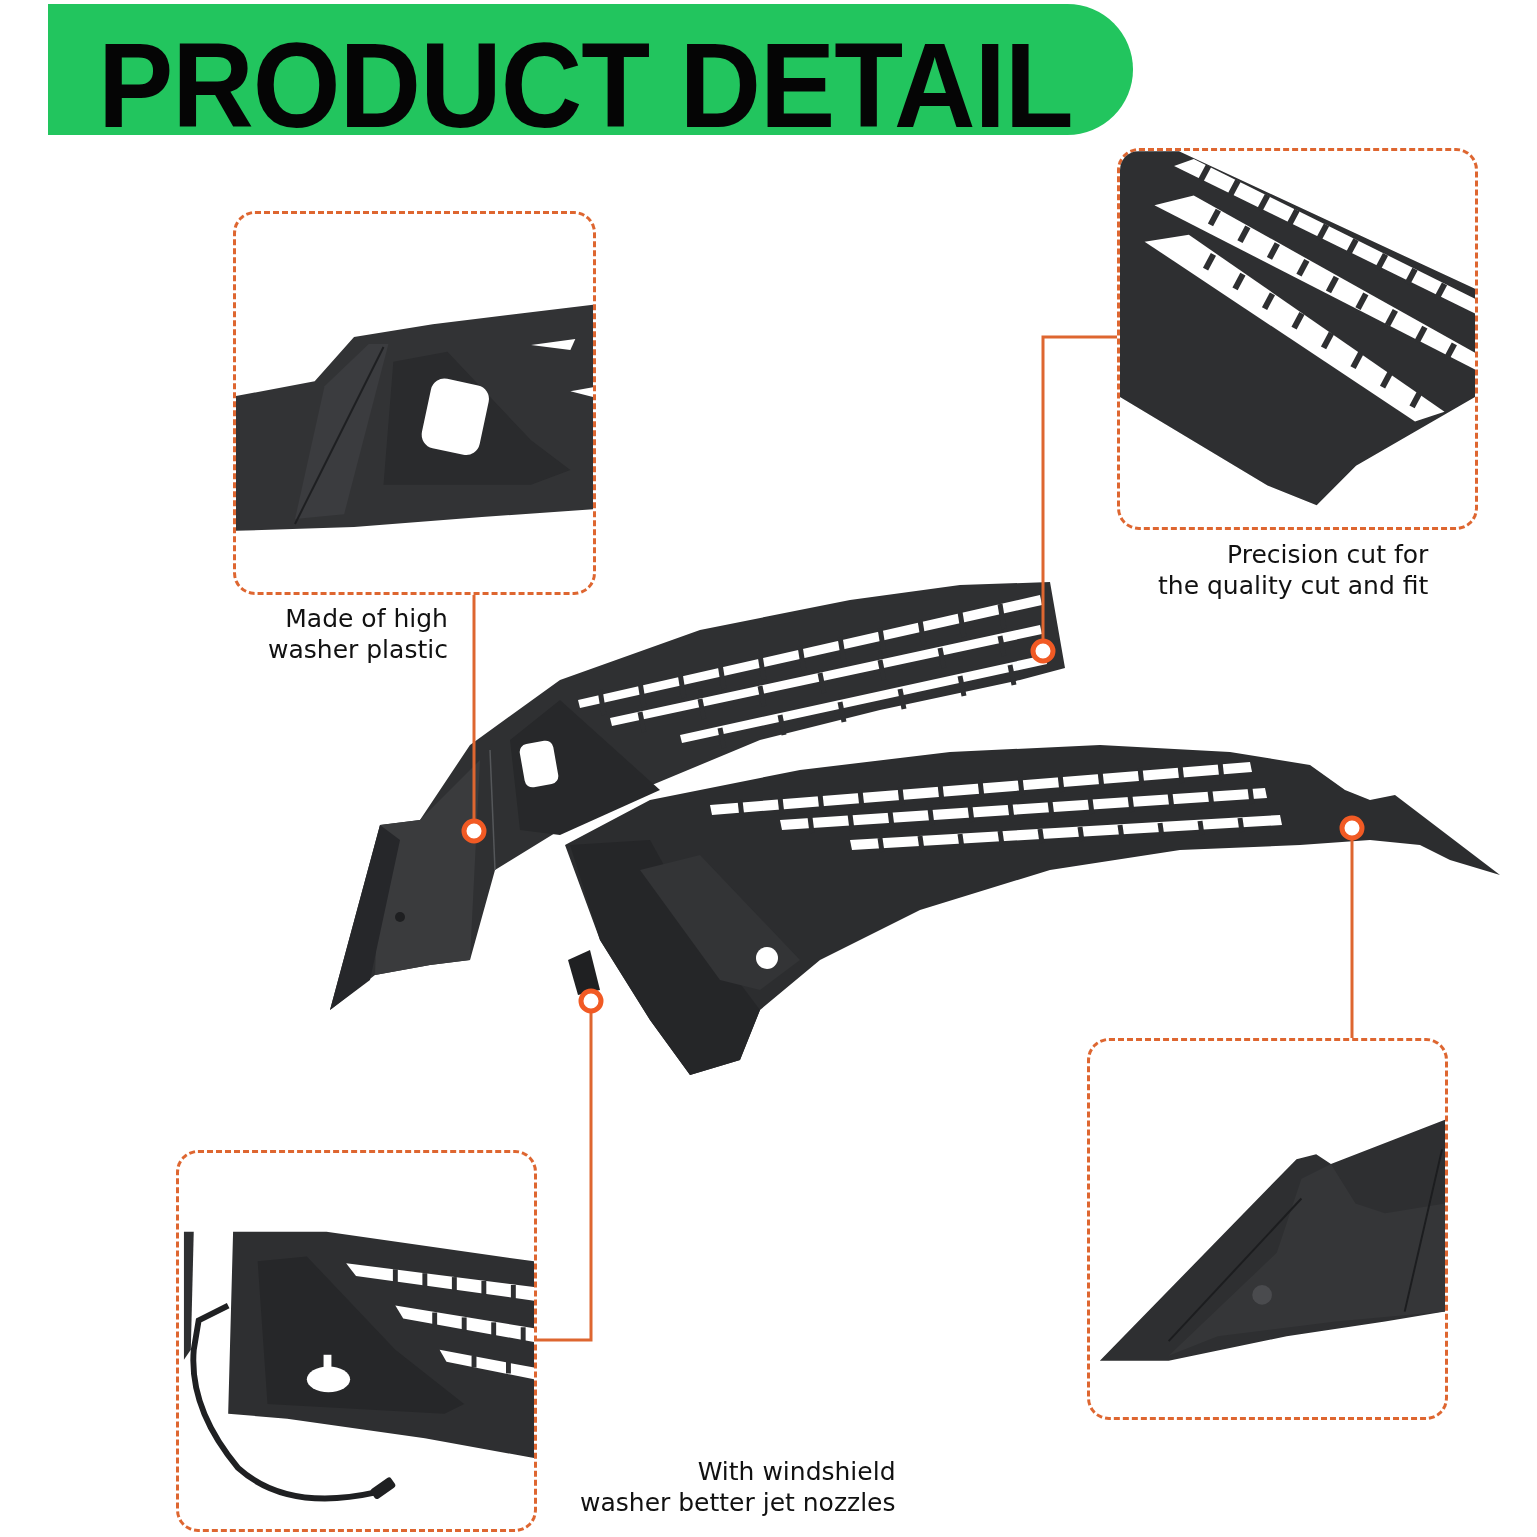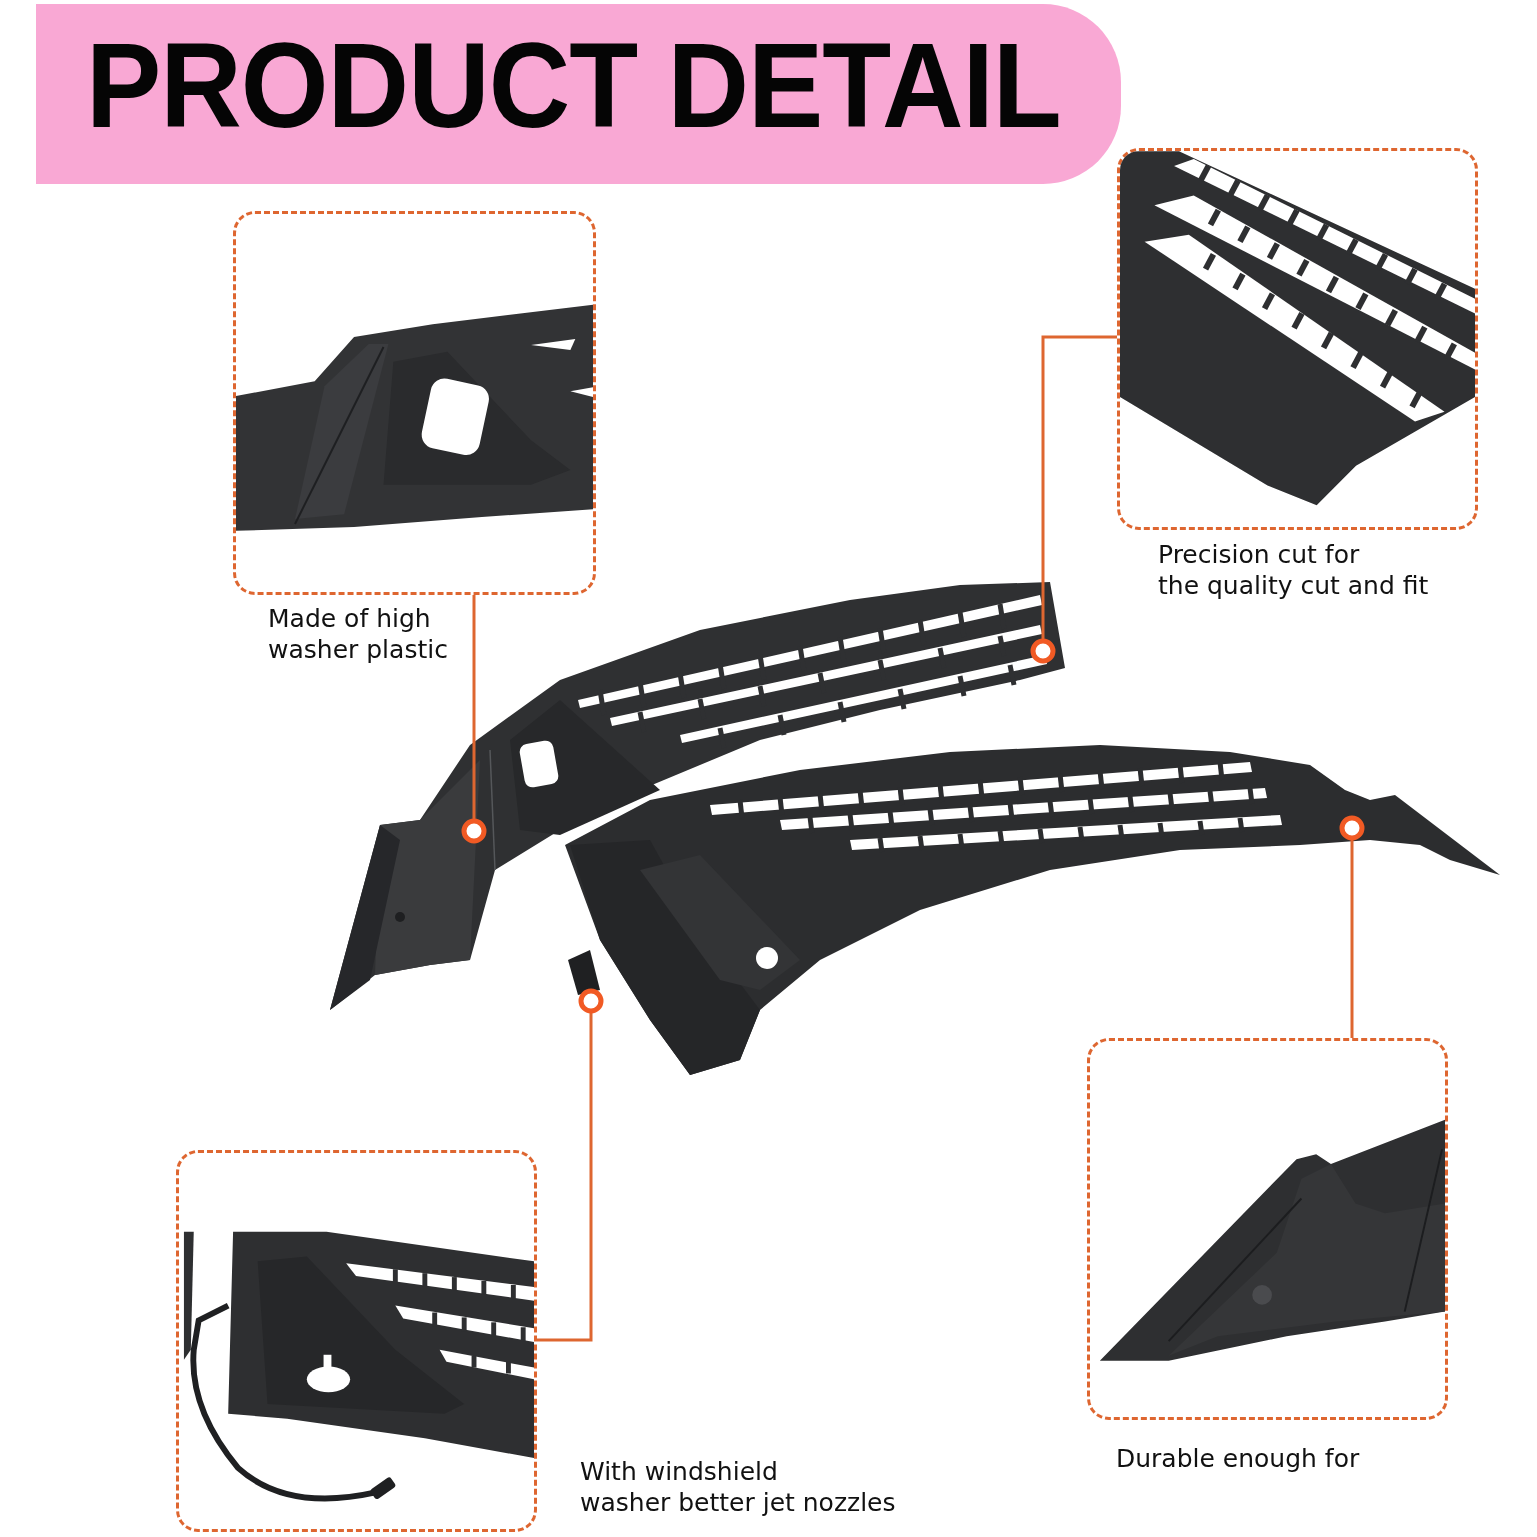--- a/index.html
+++ b/index.html
@@ -1,34 +1,34 @@
 <!DOCTYPE html>
 <html><head>
   <meta charset="utf-8">
   <style>
     html, body { margin: 0; padding: 0; background: #ffffff; }
     body { width: 1537px; height: 1537px; position: relative; overflow: hidden; font-family: "Liberation Sans", sans-serif; }
     .banner {
-      position: absolute; left: 36px; top: 4px; width: 1085px; height: 180px;
-      background: #f9a8d4; border-radius: 0 78px 78px 0;
+      position: absolute; left: 48px; top: 4px; width: 1085px; height: 131px;
+      background: #22c55e; border-radius: 0 78px 78px 0;
     }
     .banner-title {
       position: absolute; left: 50px; top: 26px;
       font-family: "Liberation Sans", sans-serif; font-weight: 700;
       font-size: 120px; line-height: 110px; color: #050505; letter-spacing: -1px;
       transform: scaleX(0.94); transform-origin: left center; white-space: nowrap;
     }
     .inset {
       position: absolute; border: 3px dashed #DE6630; border-radius: 22px;
       box-sizing: border-box; overflow: hidden; background: #ffffff;
     }
     .inset svg { position: absolute; left: 0; top: 0; width: 100%; height: 100%; }
     .caption {
       position: absolute; font-family: "DejaVu Sans", sans-serif; font-size: 25px; line-height: 31px;
-      color: #111111; white-space: nowrap;
+      color: #111111; white-space: nowrap; text-align: right;
     }
     .caption span { display: block; }
     .lines { position: absolute; left: 0; top: 0; width: 1537px; height: 1537px; pointer-events: none; }
     .product { position: absolute; left: 0; top: 0; width: 1537px; height: 1537px; }
   </style>
 </head>
 <body>
 
 <div class="banner">
   <div class="banner-title">PRODUCT DETAIL</div>
@@ -244,14 +244,13 @@
 <div class="inset" style="left:1087px; top:1038px; width:361px; height:382px;">
   <svg viewBox="0 0 361 382">
     <path d="M10,325 L210,120 L230,115 L245,125 L361,80 L361,275 L300,285 L200,300 L80,325 Z" fill="#2E2F31"></path>
     <path d="M80,320 L190,215 L215,140 L245,125 L270,165 L300,175 L361,165 L361,275 L250,285 L130,300 Z" fill="#353638"></path>
     <line x1="215" y1="160" x2="80" y2="305" stroke="#1C1D1F" stroke-width="2"></line>
     <line x1="358" y1="110" x2="320" y2="275" stroke="#1C1D1F" stroke-width="2"></line>
     <circle cx="175" cy="258" r="10" fill="#4A4B4E"></circle>
   </svg>
 </div>
 <div class="caption" style="left:1116px; top:1443px;">
-  <span>Durable enough for</span>
 </div>
 
 </body></html>

